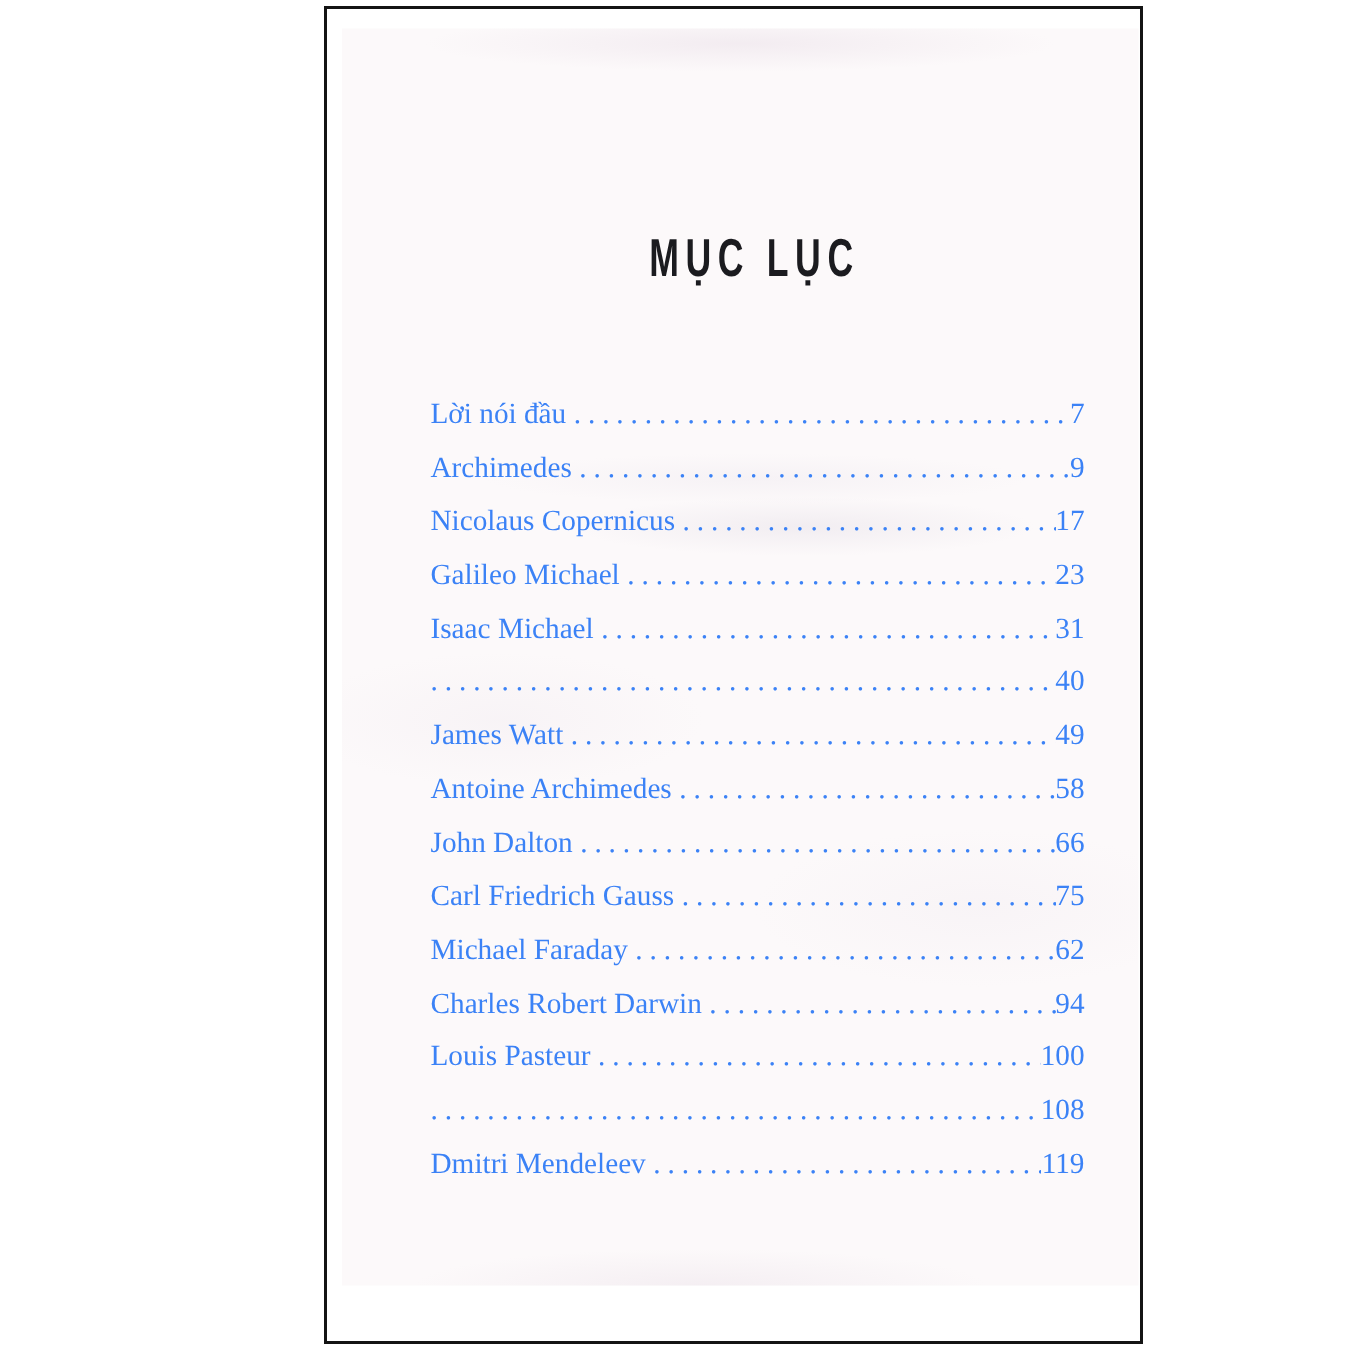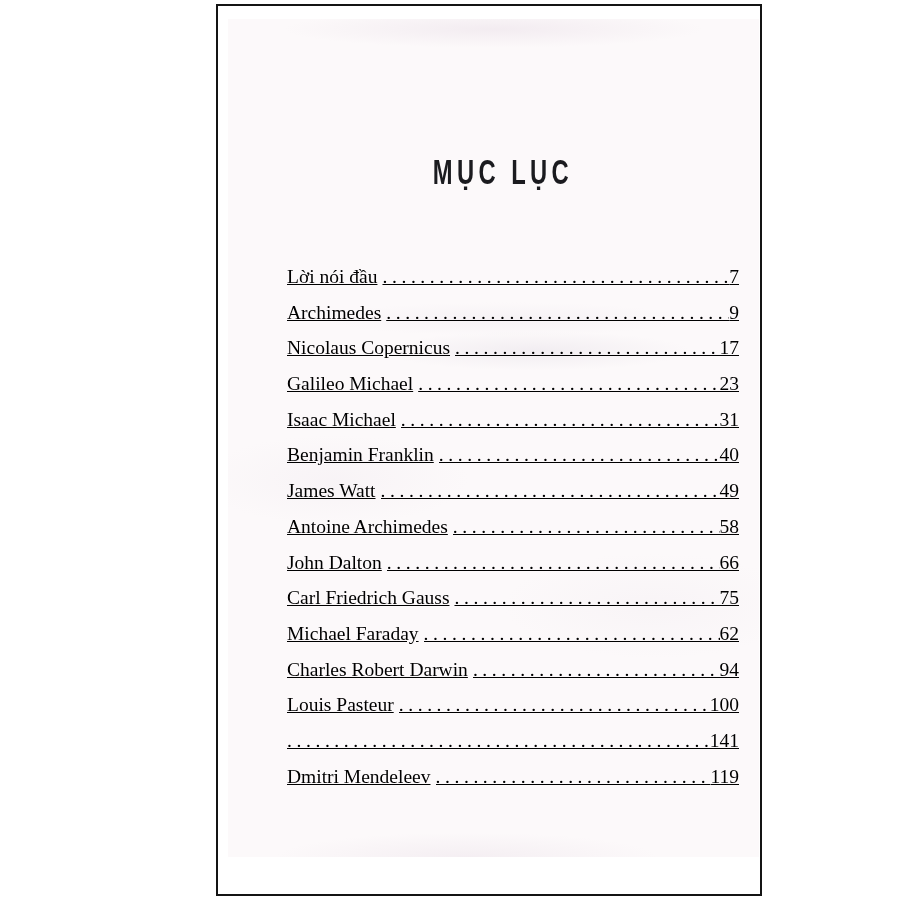--- a/index.html
+++ b/index.html
@@ -56,24 +56,23 @@
     font-weight: 700;
     font-size: 27px;
     letter-spacing: 5px;
     color: #1b1b1f;
     transform: translateX(14px) scale(0.88, 1.32);
     transform-origin: center top;
   }
   .toc {
     position: absolute;
     left: 69px;
-    right: 21px;
+    right: 37px;
     top: 253px;
-    color: #000000;
-    text-decoration: underline;
+    color: #3b82f6;
   }
   .toc-row {
     display: flex;
     align-items: baseline;
     height: 35.7px;
     font-size: 19.5px;
     line-height: 35.7px;
     white-space: nowrap;
   }
   .entry-title {
@@ -120,21 +119,20 @@
           <span class="entry-title">Galileo Michael</span>
           <span class="leader">....................................................................................................................................</span>
           <span class="entry-page">23</span>
         </div>
         <div class="toc-row">
           <span class="entry-title">Isaac Michael</span>
           <span class="leader">....................................................................................................................................</span>
           <span class="entry-page">31</span>
         </div>
         <div class="toc-row">
-          <span class="entry-title">Benjamin Franklin</span>
           <span class="leader">....................................................................................................................................</span>
           <span class="entry-page">40</span>
         </div>
         <div class="toc-row">
           <span class="entry-title">James Watt</span>
           <span class="leader">....................................................................................................................................</span>
           <span class="entry-page">49</span>
         </div>
         <div class="toc-row">
           <span class="entry-title">Antoine Archimedes</span>
@@ -161,21 +159,21 @@
           <span class="leader">....................................................................................................................................</span>
           <span class="entry-page">94</span>
         </div>
         <div class="toc-row">
           <span class="entry-title">Louis Pasteur</span>
           <span class="leader">....................................................................................................................................</span>
           <span class="entry-page">100</span>
         </div>
         <div class="toc-row">
           <span class="leader">....................................................................................................................................</span>
-          <span class="entry-page">141</span>
+          <span class="entry-page">108</span>
         </div>
         <div class="toc-row">
           <span class="entry-title">Dmitri Mendeleev</span>
           <span class="leader">....................................................................................................................................</span>
           <span class="entry-page">119</span>
         </div>
       </div>
   </div>
 </div>
 

